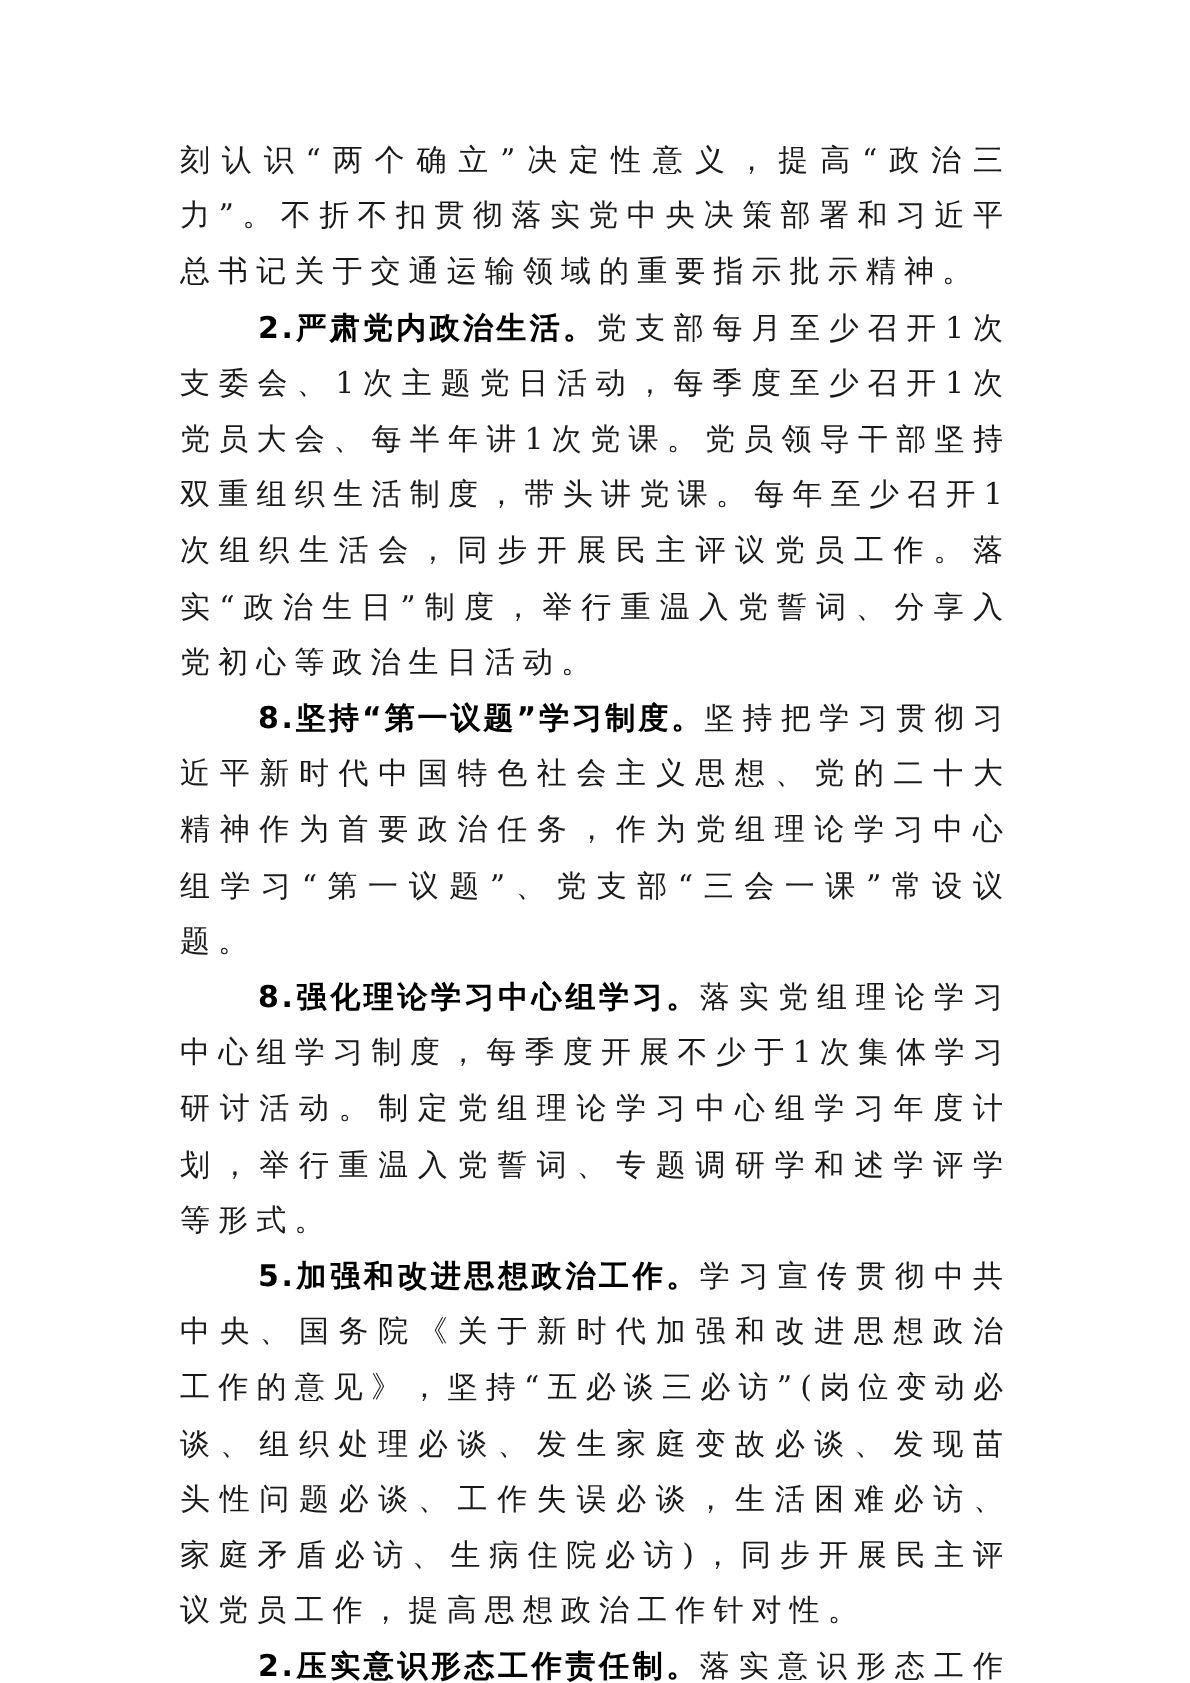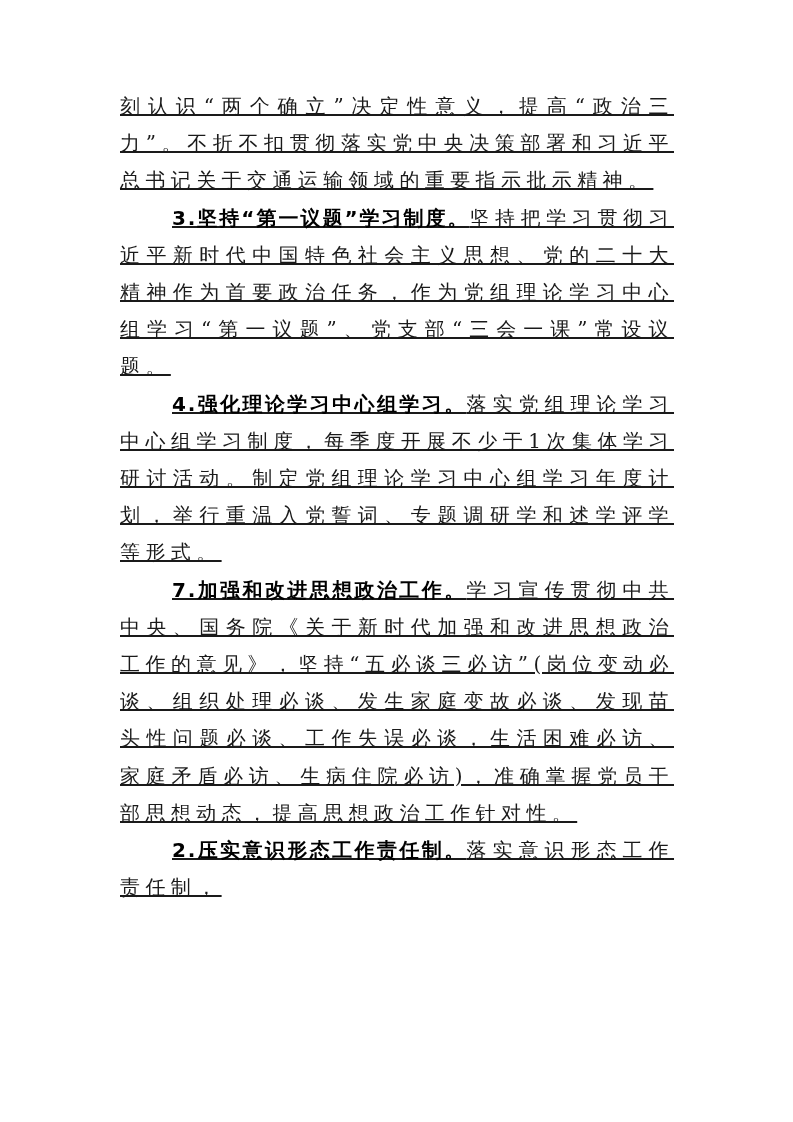--- a/index.html
+++ b/index.html
@@ -9,36 +9,39 @@
       left: 120px;
       top: 88px;
       width: 554px;
       font-family: "DejaVu Serif", "Liberation Serif", serif;
       font-size: 20px;
       line-height: 37.2px;
       color: #1a1a1a;
       letter-spacing: 5.4px;
       text-align: justify;
     }
-    .page p { margin: 0; text-decoration: underline; }
+    .page p { margin: 0; }
     .page p.indent { text-indent: 52px; }
     .hd { font-family: "DejaVu Sans", "Liberation Sans", sans-serif; font-weight: bold; letter-spacing: 1.8px; color: #000; }
   </style>
 </head>
 <body>
 
 <div class="page">
   <p>
     <span>刻认识“两个确立”决定性意义，提高“政治三力”。不折不扣贯彻落实党中央决策部署和习近平总书记关于交通运输领域的重要指示批示精神。</span>
   </p>
   <p class="indent">
-    <span class="hd">3.坚持“第一议题”学习制度。</span><span>坚持把学习贯彻习近平新时代中国特色社会主义思想、党的二十大精神作为首要政治任务，作为党组理论学习中心组学习“第一议题”、党支部“三会一课”常设议题。</span>
+    <span class="hd">2.严肃党内政治生活。</span><span>党支部每月至少召开1次支委会、1次主题党日活动，每季度至少召开1次党员大会、每半年讲1次党课。党员领导干部坚持双重组织生活制度，带头讲党课。每年至少召开1次组织生活会，同步开展民主评议党员工作。落实“政治生日”制度，举行重温入党誓词、分享入党初心等政治生日活动。</span>
   </p>
   <p class="indent">
-    <span class="hd">4.强化理论学习中心组学习。</span><span>落实党组理论学习中心组学习制度，每季度开展不少于1次集体学习研讨活动。制定党组理论学习中心组学习年度计划，举行重温入党誓词、专题调研学和述学评学等形式。</span>
+    <span class="hd">8.坚持“第一议题”学习制度。</span><span>坚持把学习贯彻习近平新时代中国特色社会主义思想、党的二十大精神作为首要政治任务，作为党组理论学习中心组学习“第一议题”、党支部“三会一课”常设议题。</span>
   </p>
   <p class="indent">
-    <span class="hd">7.加强和改进思想政治工作。</span><span>学习宣传贯彻中共中央、国务院《关于新时代加强和改进思想政治工作的意见》，坚持“五必谈三必访”(岗位变动必谈、组织处理必谈、发生家庭变故必谈、发现苗头性问题必谈、工作失误必谈，生活困难必访、家庭矛盾必访、生病住院必访)，准确掌握党员干部思想动态，提高思想政治工作针对性。</span>
+    <span class="hd">8.强化理论学习中心组学习。</span><span>落实党组理论学习中心组学习制度，每季度开展不少于1次集体学习研讨活动。制定党组理论学习中心组学习年度计划，举行重温入党誓词、专题调研学和述学评学等形式。</span>
+  </p>
+  <p class="indent">
+    <span class="hd">5.加强和改进思想政治工作。</span><span>学习宣传贯彻中共中央、国务院《关于新时代加强和改进思想政治工作的意见》，坚持“五必谈三必访”(岗位变动必谈、组织处理必谈、发生家庭变故必谈、发现苗头性问题必谈、工作失误必谈，生活困难必访、家庭矛盾必访、生病住院必访)，同步开展民主评议党员工作，提高思想政治工作针对性。</span>
   </p>
   <p class="indent">
     <span class="hd">2.压实意识形态工作责任制。</span><span>落实意识形态工作责任制，</span>
   </p>
 </div>
 
 </body></html>

